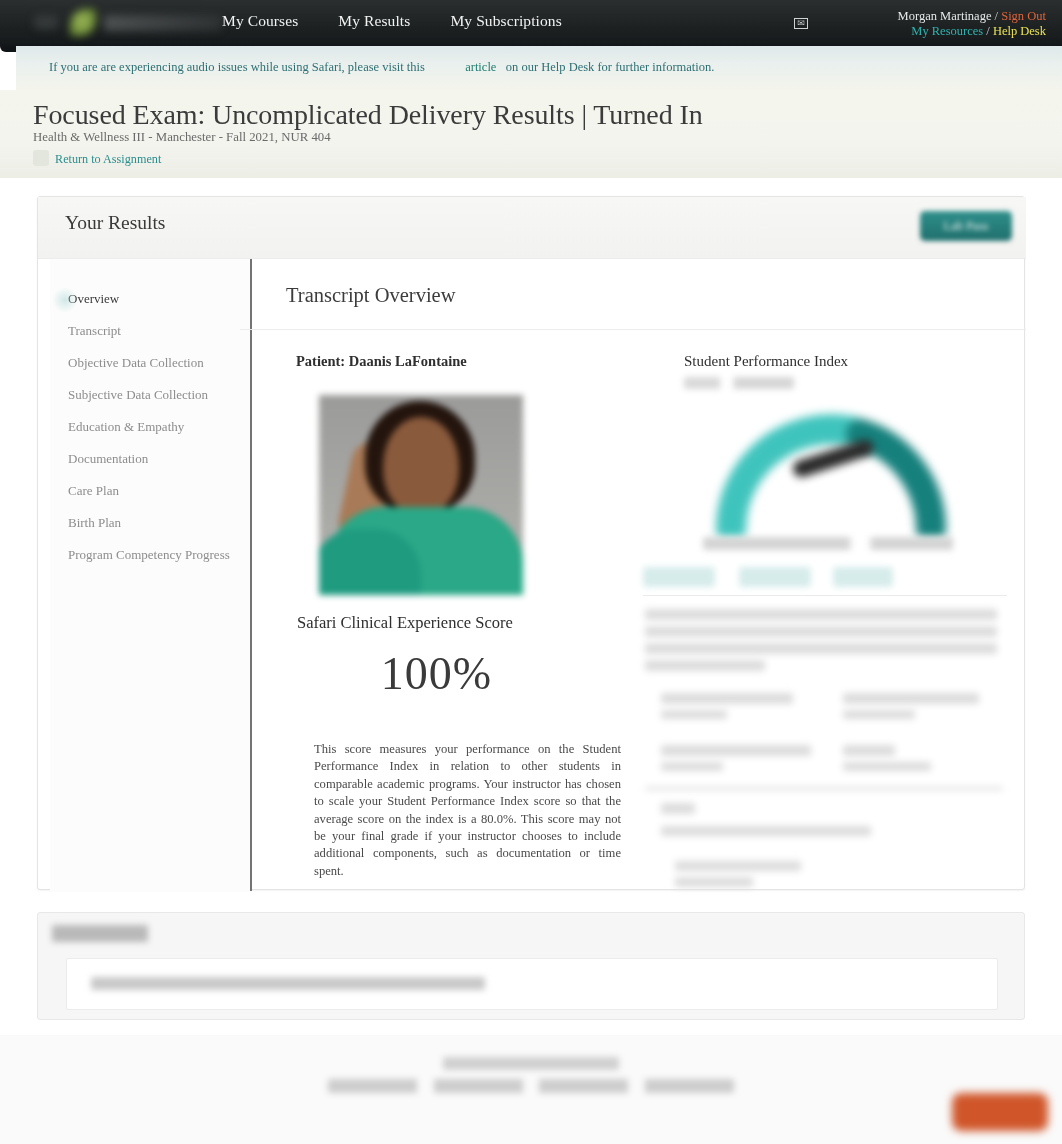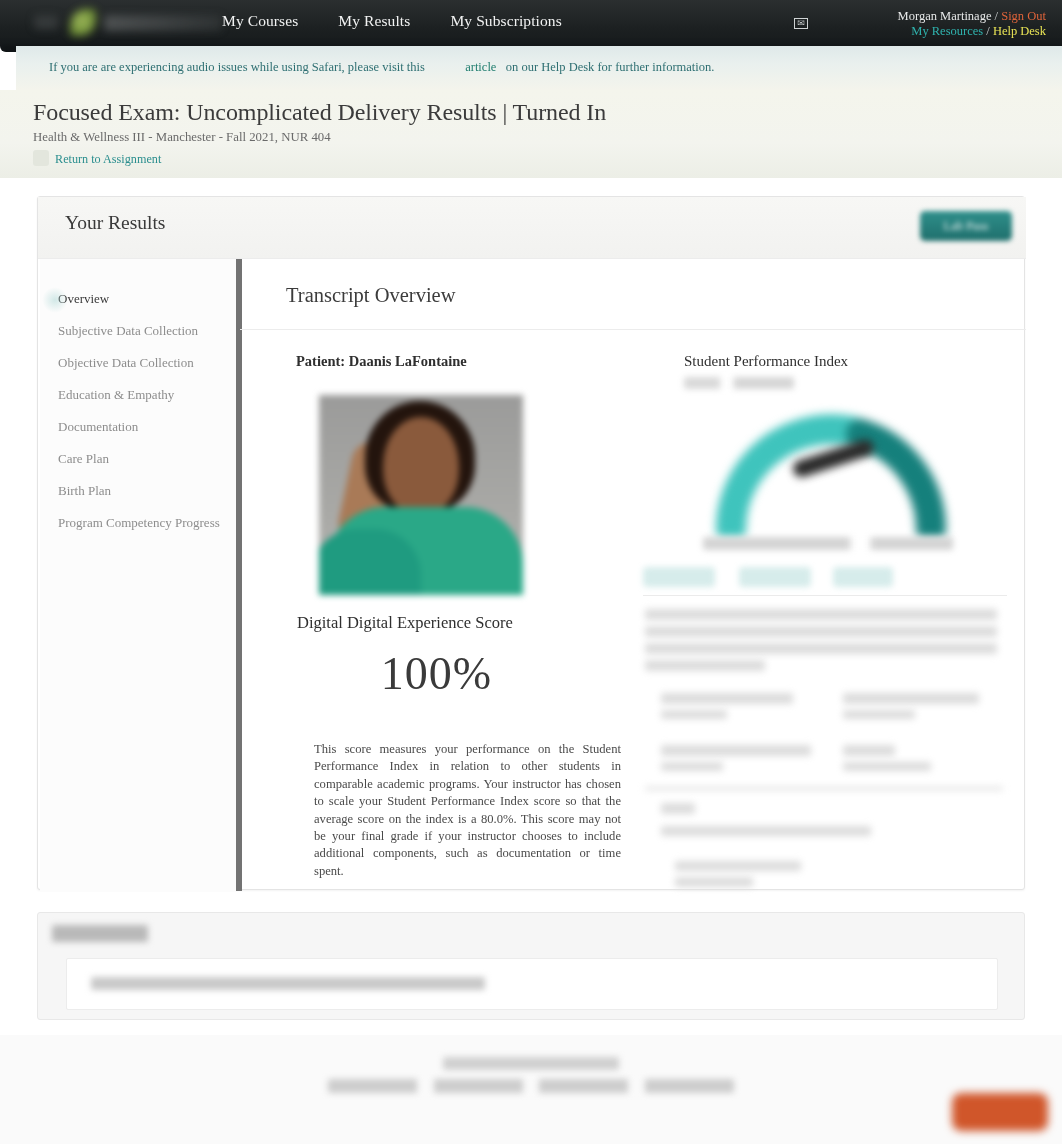--- a/index.html
+++ b/index.html
@@ -123,21 +123,21 @@
   
   .titlewrap {
     position: absolute;
     left: 0; top: 90px;
     width: 1062px; height: 88px;
     background: linear-gradient(180deg, #f4f5ec 0%, #f3f4ee 60%, #eceee6 100%);
   }
   .pagetitle {
     position: absolute;
     left: 33px; top: 9px;
-    font-size: 24px;
+    font-size: 28px;
     color: #3b3b3b;
     font-weight: normal;
     letter-spacing: -.1px;
     white-space: nowrap;
   }
   .pagesub {
     position: absolute;
     left: 33px; top: 40px;
     font-size: 12.8px;
     color: #6a6a6a;
@@ -195,23 +195,23 @@
     line-height: 30px;
     border: none;
     cursor: pointer;
     filter: blur(2.6px);
     font-family: "Liberation Serif", serif;
   }
 
   
   .sidebar {
     position: absolute;
-    left: 2px; top: 62px;
+    left: 12px; top: 62px;
     width: 202px; height: 632px;
-    border-right: 6px solid #737373;
+    border-right: 2px solid #737373;
     background: #fcfcfc;
   }
   .snav { position: absolute; left: 0; top: 24px; width: 202px; }
   .snav-item {
     display: block;
     padding: 8px 0 8px 18px;
     font-size: 13px;
     color: #8d8d8d;
     text-decoration: none;
     cursor: pointer;
@@ -525,22 +525,23 @@
 <div class="card">
 
   <div class="card-head">
     <div class="h">Your Results</div>
     <button class="labpass">Lab Pass</button>
   </div>
 
   <div class="sidebar">
     <div class="snav">
       <a href="#" class="snav-item active">Overview</a>
+      <a href="#" class="snav-item">Transcript</a>
+      <a href="#" class="snav-item">Objective Data Collection</a>
       <a href="#" class="snav-item">Subjective Data Collection</a>
-      <a href="#" class="snav-item">Objective Data Collection</a>
       <a href="#" class="snav-item">Education &amp; Empathy</a>
       <a href="#" class="snav-item">Documentation</a>
       <a href="#" class="snav-item">Care Plan</a>
       <a href="#" class="snav-item">Birth Plan</a>
       <a href="#" class="snav-item">Program Competency Progress</a>
     </div>
   </div>
 
   <div class="content">
     <h2 class="content-h">Transcript Overview</h2>
@@ -550,21 +551,21 @@
       <div class="patient-label">Patient: Daanis LaFontaine</div>
 
       <div class="photo">
         <div class="arm"></div>
         <div class="hair"></div>
         <div class="face"></div>
         <div class="torso"></div>
         <div class="torso2"></div>
       </div>
 
-      <div class="dces-label">Digital Digital Experience Score</div>
+      <div class="dces-label">Safari Clinical Experience Score</div>
       <div class="dces-value">100%</div>
       <p class="dces-desc">This score measures your performance on the Student Performance Index in relation to other students in comparable academic programs. Your instructor has chosen to scale your Student Performance Index score so that the average score on the index is a 80.0%. This score may not be your final grade if your instructor chooses to include additional components, such as documentation or time spent.</p>
     </div>
 
     <div class="colR">
       <div class="spi-label">Student Performance Index</div>
       <div class="spi-subline"></div>
 
       <div class="gauge">
         <svg width="240" height="140" viewBox="0 0 240 140" aria-hidden="true">

